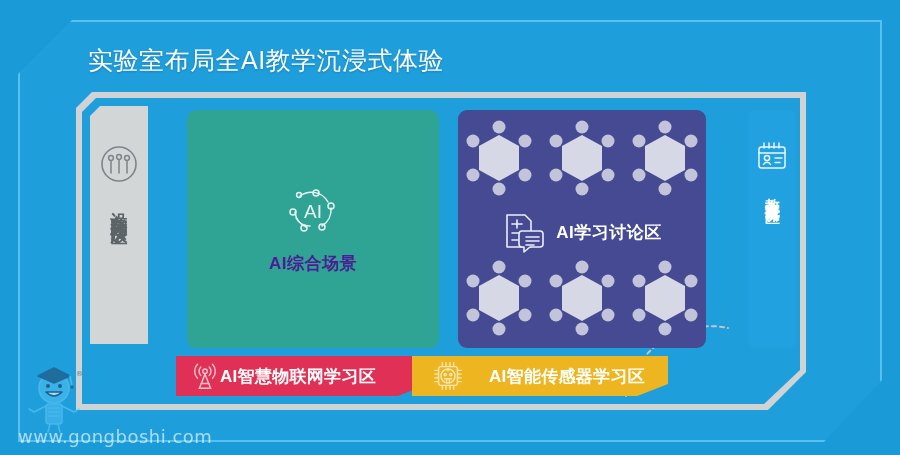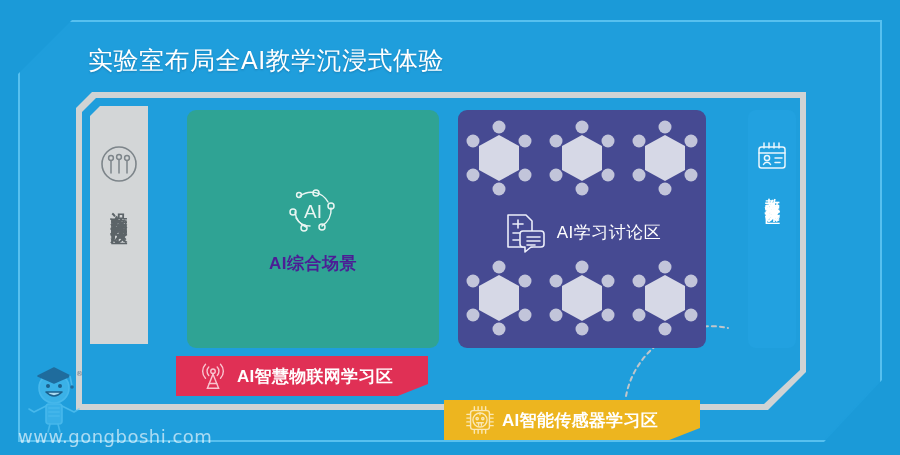--- a/index.html
+++ b/index.html
@@ -95,48 +95,48 @@
   }
   .tables-row.top{top:6px;}
   .tables-row.bottom{top:146px;}
   .table-unit{position:relative;width:72px;height:80px;}
 
   .purple-center{
     position:absolute;left:0;top:96px;width:100%;height:52px;
     display:flex;align-items:center;justify-content:center;gap:10px;
   }
   .purple-center .zlabel{
-    color:#fff;font-size:17px;font-weight:normal;letter-spacing:.5px;
+    color:#fff;font-size:17px;font-weight:bold;letter-spacing:.5px;
   }
 
   .zone-classroom{
     left:748px;top:110px;width:48px;height:238px;
     background:#22a1e0;border-radius:8px;
     display:flex;flex-direction:column;align-items:center;
     padding-top:30px;
   }
   .zone-classroom .vlabel{
     margin-top:14px;
     writing-mode:vertical-rl;text-orientation:upright;
     color:#ffffff;font-size:15px;font-weight:bold;letter-spacing:3px;
   }
 
   .zone-red{
     left:176px;top:356px;width:252px;height:40px;
     background:#e03055;
     clip-path:polygon(0 0, 100% 0, 100% 28px, 88% 100%, 0 100%);
     -webkit-clip-path:polygon(0 0, 100% 0, 100% 28px, 88% 100%, 0 100%);
-    display:flex;align-items:center;gap:9px;padding-left:22px;
+    display:flex;align-items:center;padding-left:14px;
   }
   .zone-yellow{
-    left:444px;top:356px;width:256px;height:40px;
+    left:412px;top:356px;width:256px;height:40px;
     background:#edb51f;
     clip-path:polygon(0 0, 100% 0, 100% 28px, 88% 100%, 0 100%);
     -webkit-clip-path:polygon(0 0, 100% 0, 100% 28px, 88% 100%, 0 100%);
-    display:flex;align-items:center;gap:6px;padding-left:20px;margin-top:44px;
+    display:flex;align-items:center;gap:25px;padding-left:20px;
   }
   .bar-label{color:#fff;font-size:17px;font-weight:bold;letter-spacing:.3px;white-space:nowrap;}
 
   
   .watermark{
     position:absolute;left:6px;top:360px;width:320px;height:92px;
     pointer-events:none;opacity:.62;
   }
   .wm-word{
     position:absolute;left:96px;top:6px;

